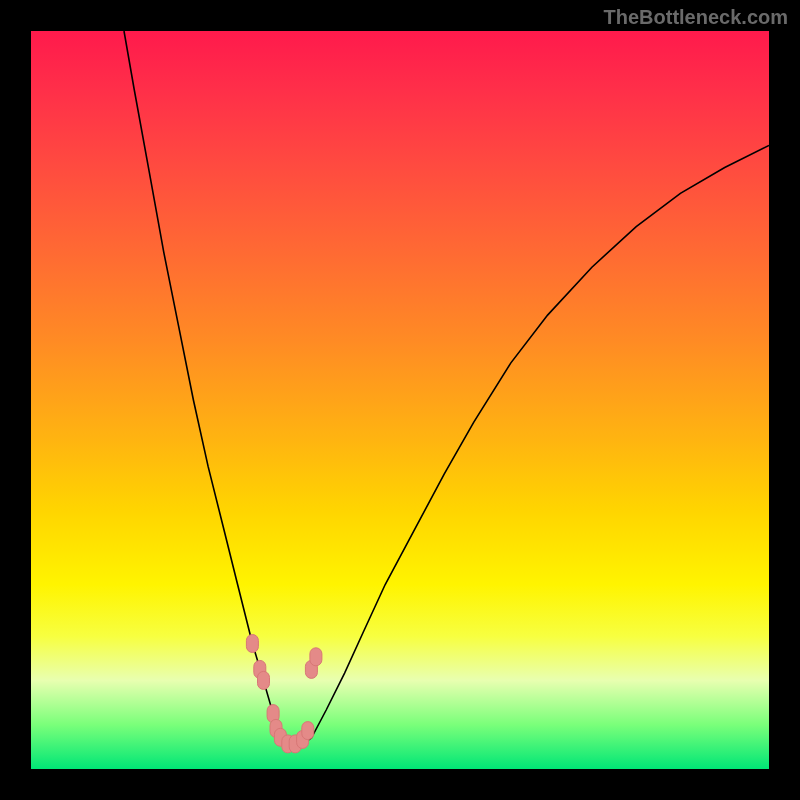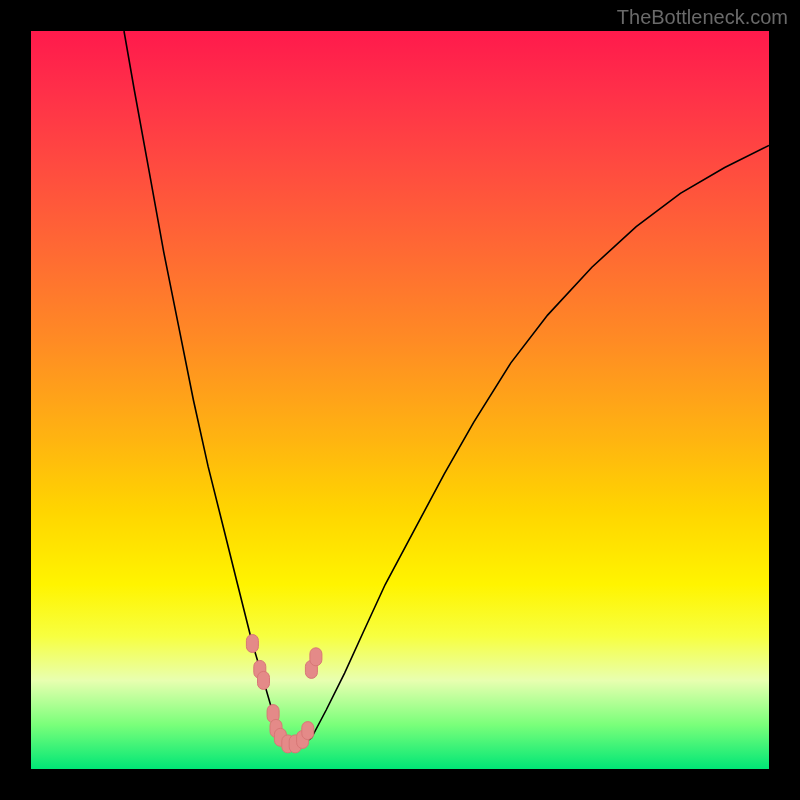--- a/index.html
+++ b/index.html
@@ -9,21 +9,21 @@
     background: #000;
     position: relative;
     font-family: Arial, sans-serif;
   }
   .attribution {
     position: absolute;
     top: 6px;
     right: 12px;
     font-size: 20px;
     color: #6a6a6a;
-    font-weight: 400;
+    font-weight: 700;
     z-index: 10;
     text-align: center;
   }
   .plot-area {
     position: absolute;
     left: 31px;
     top: 31px;
     width: 738px;
     height: 738px;
     overflow: hidden;

